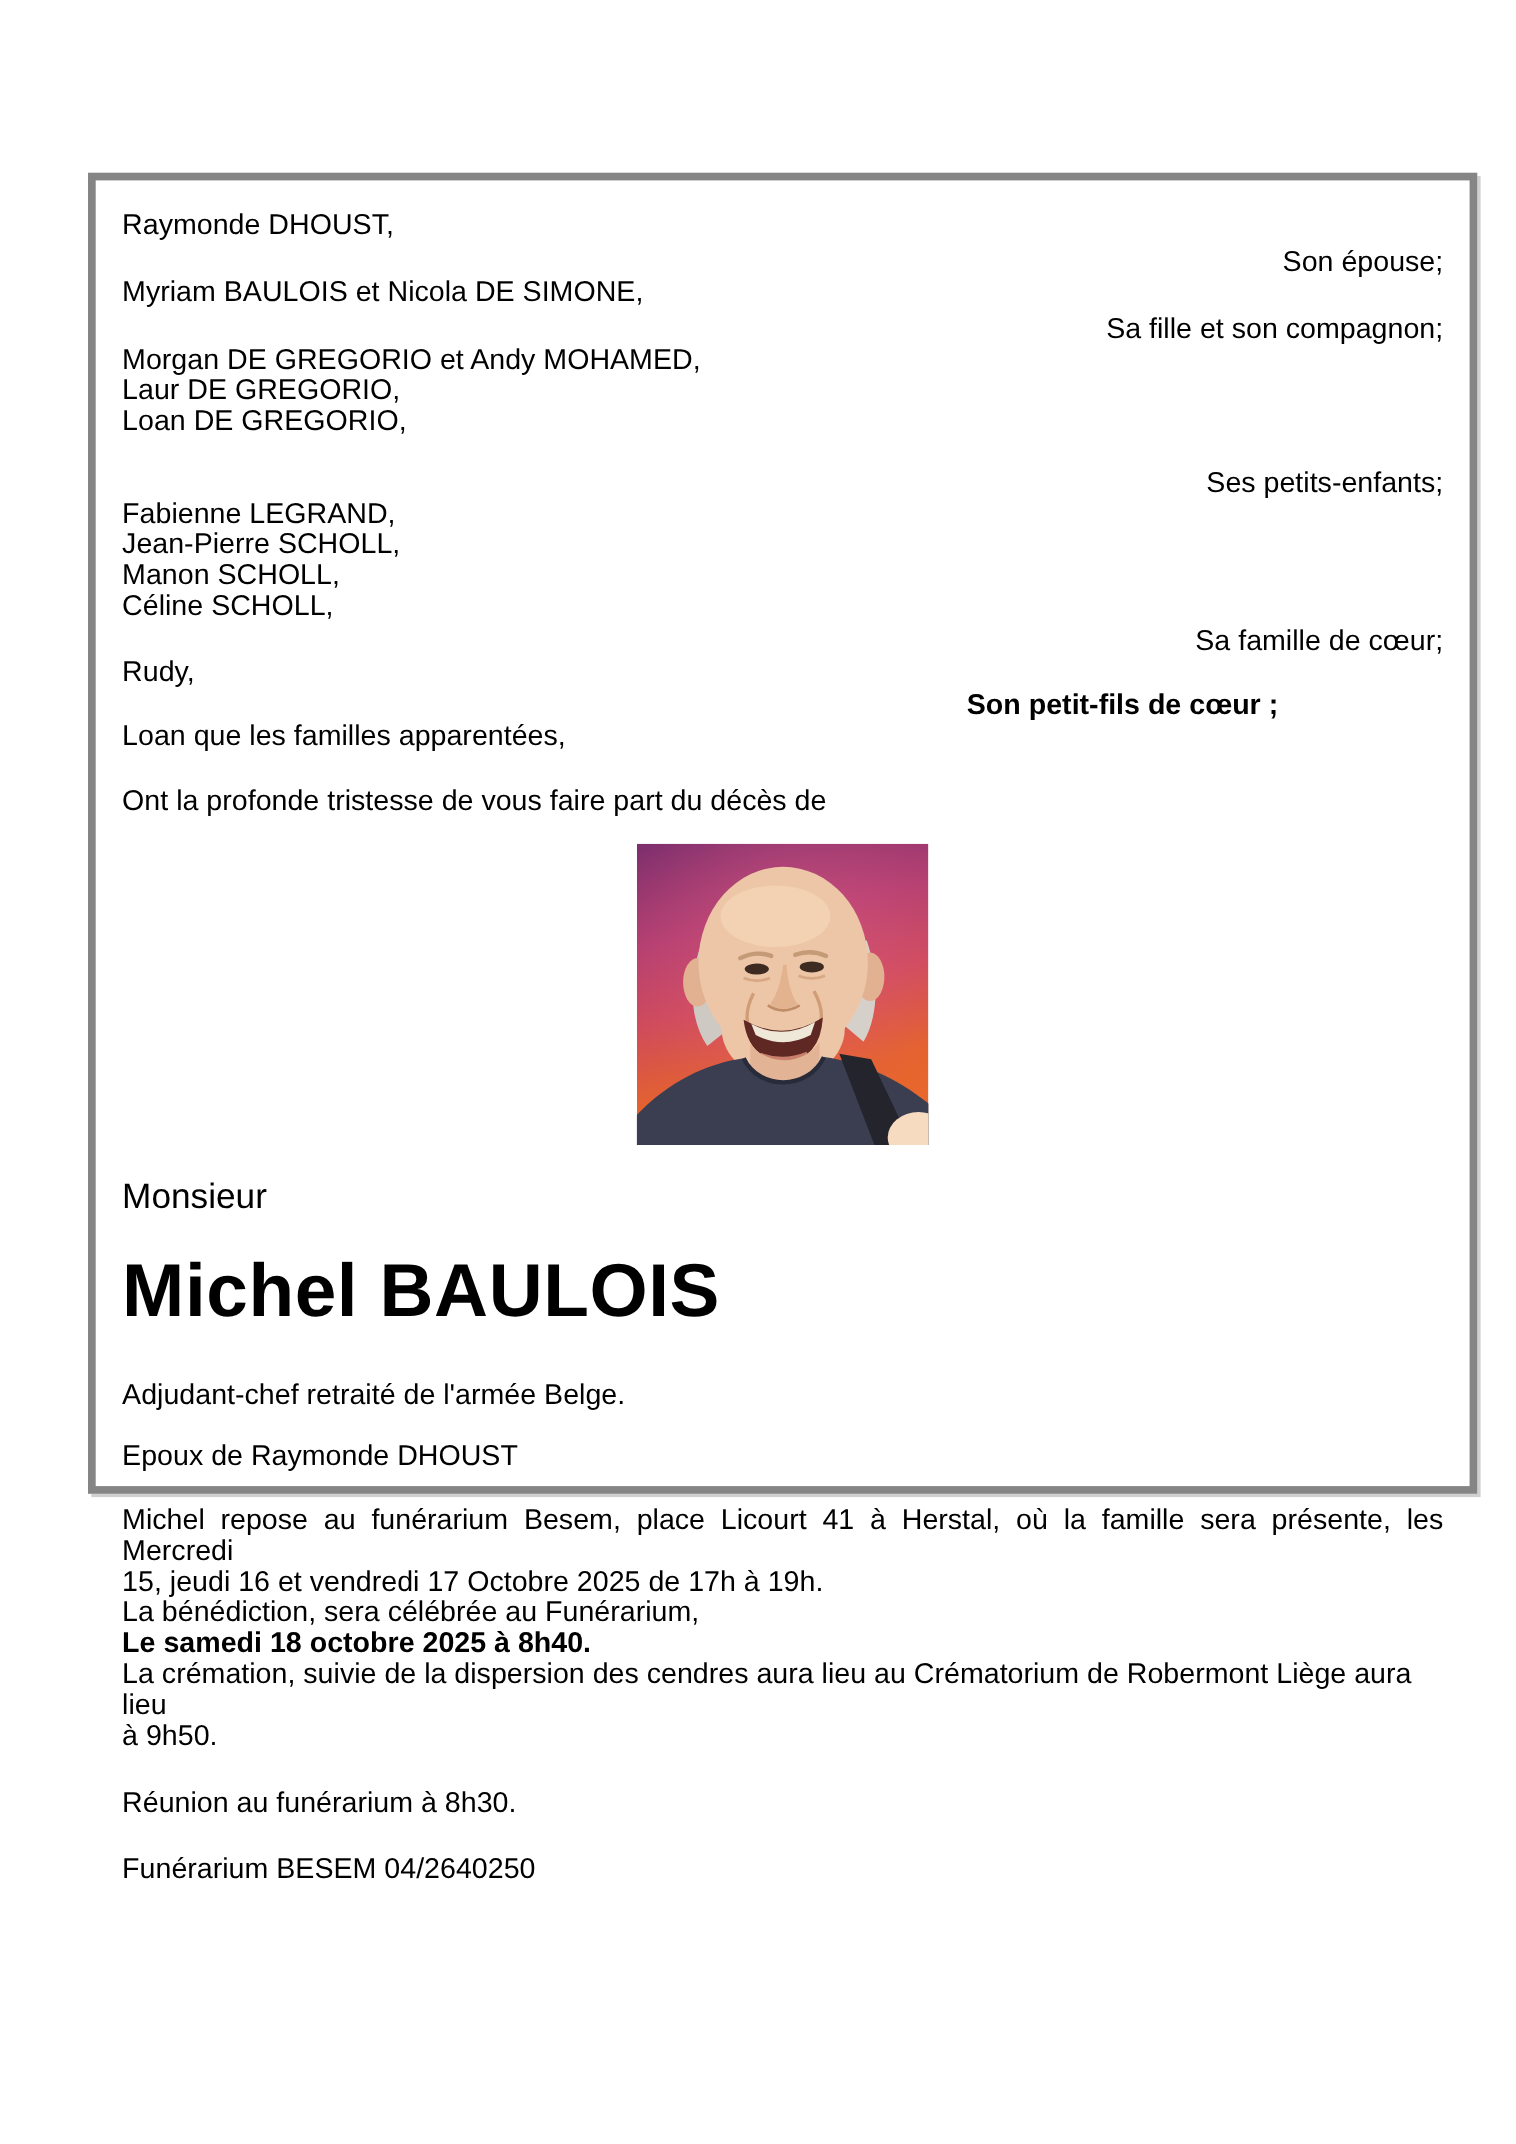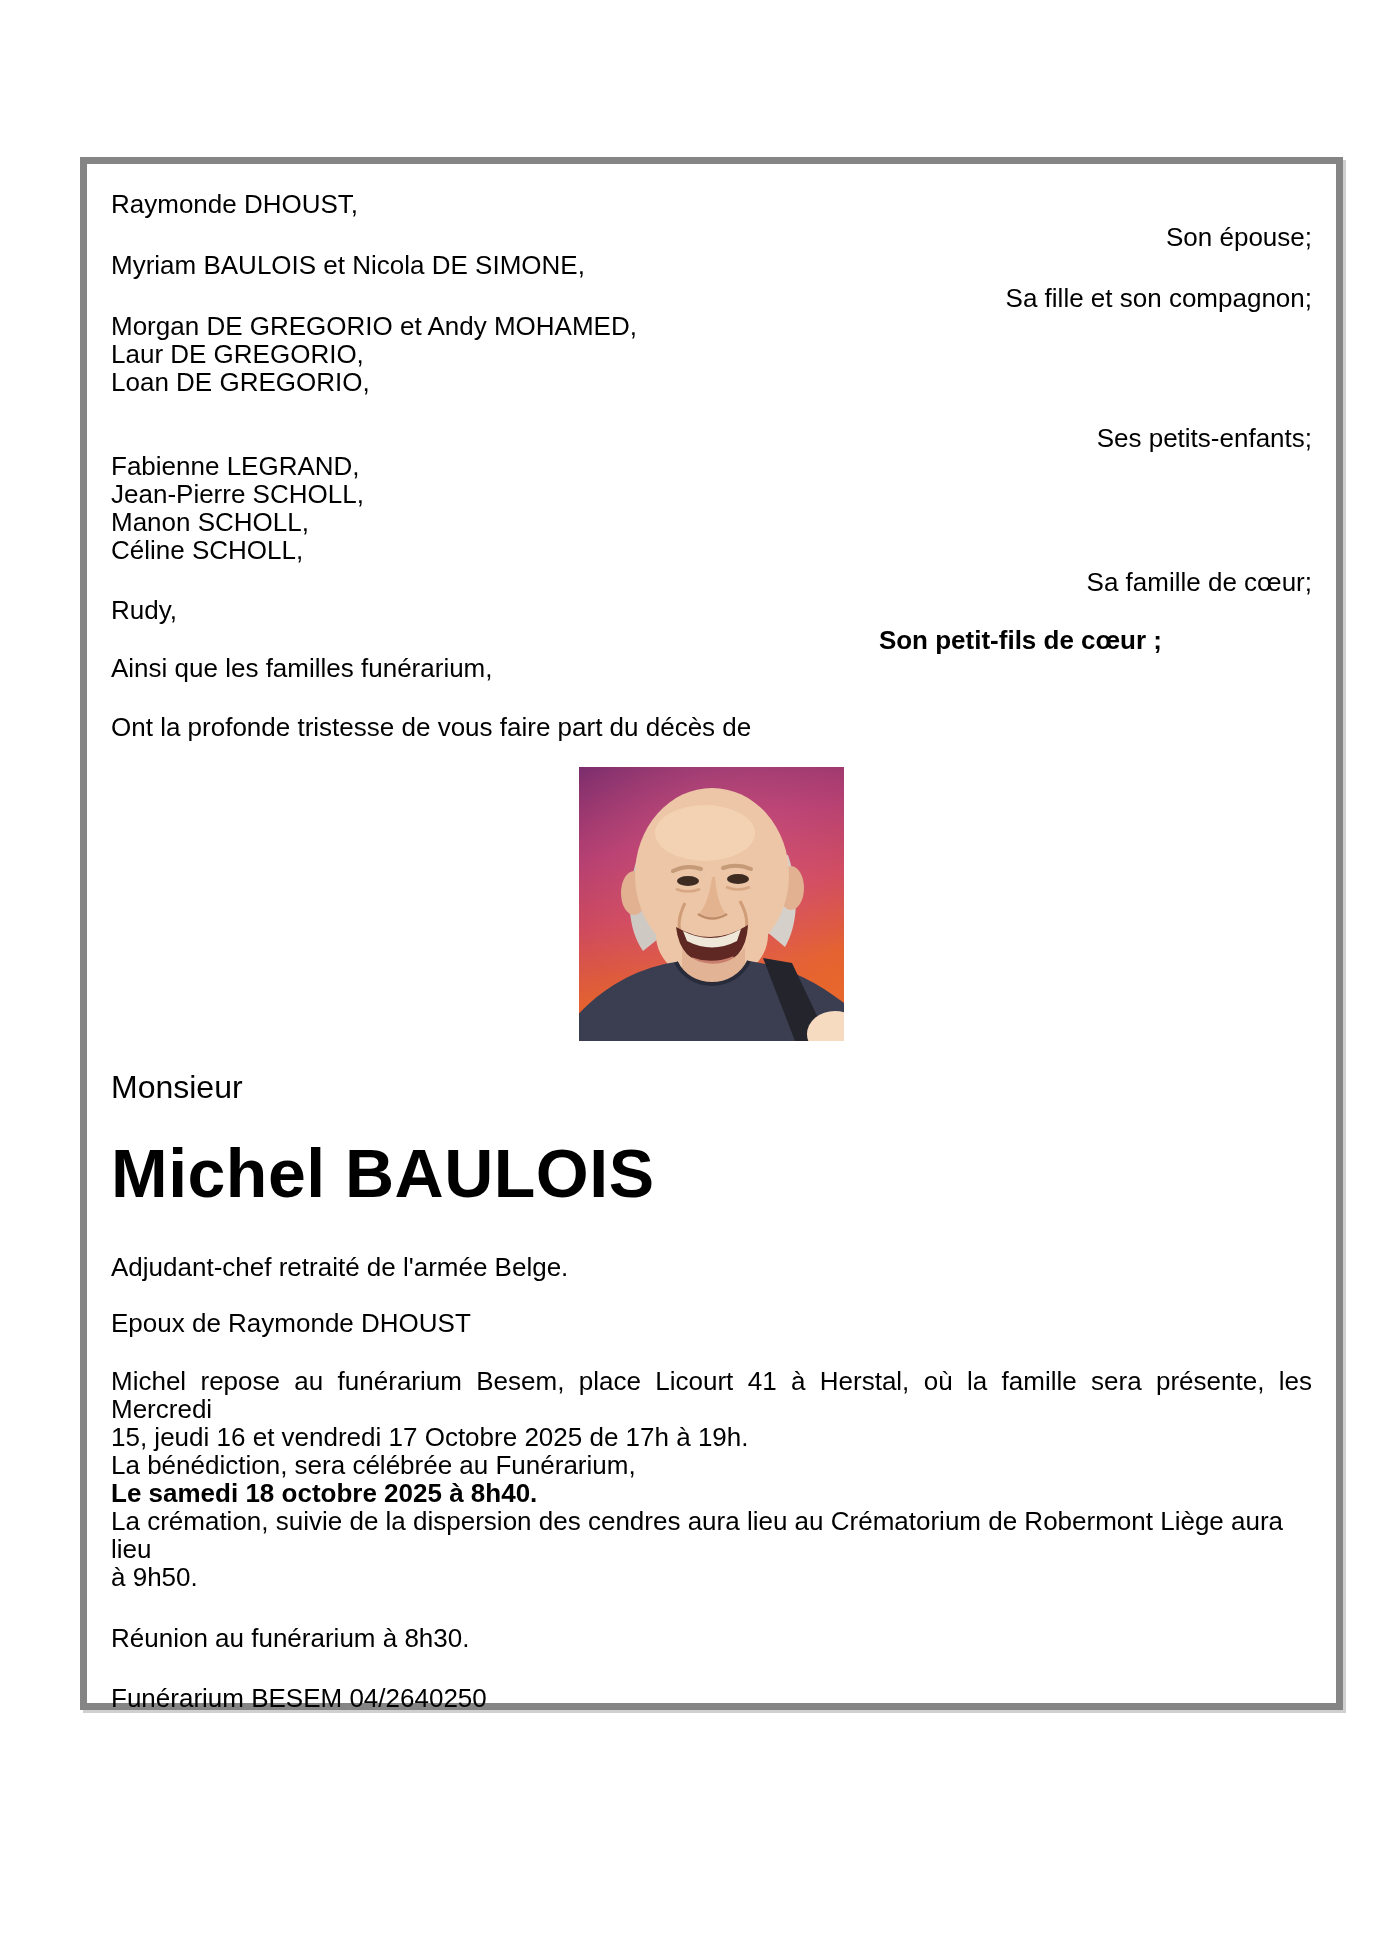--- a/index.html
+++ b/index.html
@@ -14,21 +14,21 @@
     height: 1949px;
     font-family: "Liberation Sans", "DejaVu Sans", sans-serif;
     color: #000000;
     overflow: hidden;
   }
   .sheet {
     position: absolute;
     left: 80px;
     top: 157px;
     width: 1263px;
-    height: 1553px;
+    height: 1201px;
     box-sizing: border-box;
     border: 7px solid #858585;
     box-shadow: 3px 3px 0 rgba(100,100,100,0.30);
     background: #ffffff;
     padding: 26px 24px 0 24px;
   }
   .line {
     font-size: 26px;
     line-height: 28px;
     white-space: pre-wrap;
@@ -82,21 +82,21 @@
   <div class="line left">Laur DE GREGORIO,</div>
   <div class="line left">Loan DE GREGORIO,</div>
   <div class="line right mt14">Ses petits-enfants;</div>
   <div class="line left">Fabienne LEGRAND,</div>
   <div class="line left">Jean-Pierre SCHOLL,</div>
   <div class="line left">Manon SCHOLL,</div>
   <div class="line left">Céline SCHOLL,</div>
   <div class="line right mt4">Sa famille de cœur;</div>
   <div class="line left">Rudy,</div>
   <div class="line right-offset line mt2">Son petit-fils de cœur ;</div>
-  <div class="line left">Ainsi que les familles funérarium,</div>
+  <div class="line left">Loan que les familles apparentées,</div>
 
   <div class="line center announcement">Ont la profonde tristesse de vous faire part du décès de</div>
 
   <div class="photo-wrap">
     <svg viewBox="0 0 265 274" role="img">
       <defs>
         <linearGradient id="bg" x1="0" y1="0" x2="0.22" y2="1">
           <stop offset="0" stop-color="#7c2e6d"></stop>
           <stop offset="0.33" stop-color="#b23e70"></stop>
           <stop offset="0.58" stop-color="#cf4b5c"></stop>

